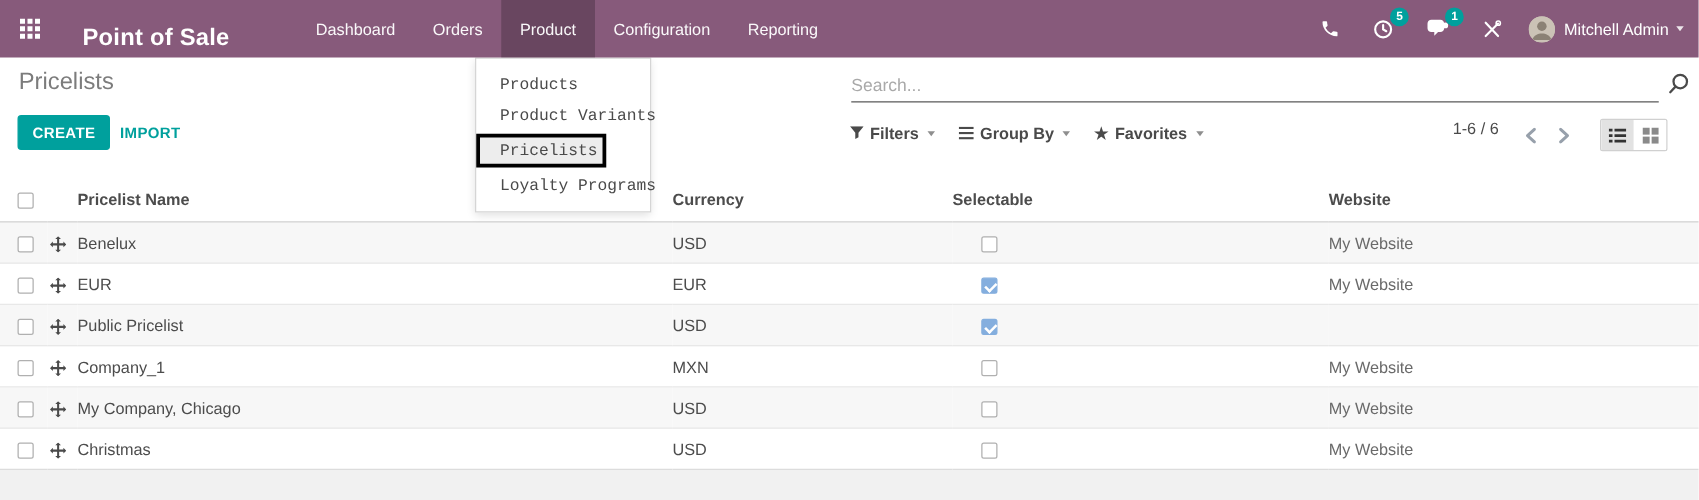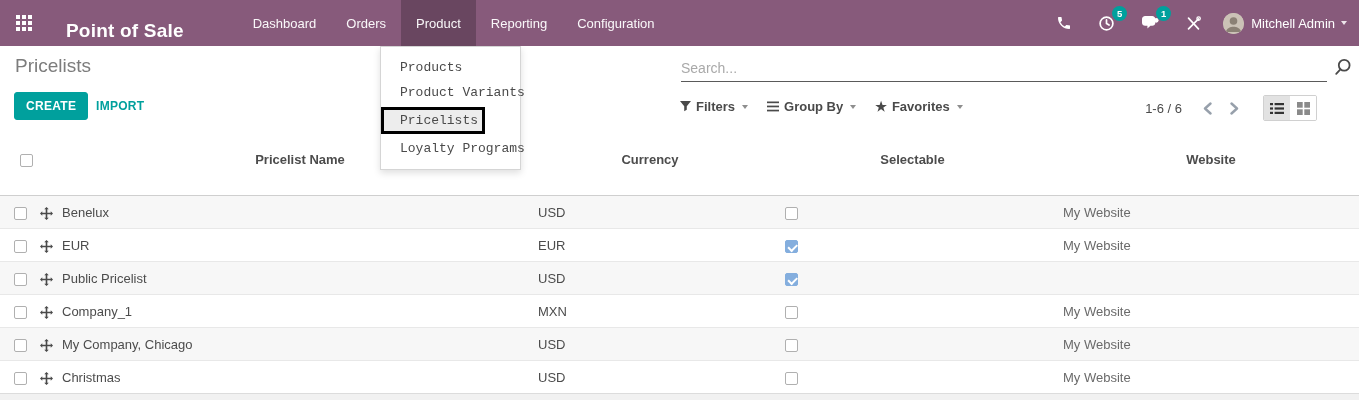--- a/index.html
+++ b/index.html
@@ -37,30 +37,30 @@
   .search-box { position:absolute; left:681px; top:12px; right:7px; display:flex; align-items:flex-start; }
   .search-input { flex:1; border:none; border-bottom:1px solid #5a5a5a; font-size:14px; padding:2px 0 5px; color:#444; outline:none; background:transparent; font-family:inherit; }
   .search-input::placeholder { color:#a9a9a9; }
   .search-icon { margin-left:7px; margin-bottom:1px; cursor:pointer; }
   .create-btn { position:absolute; left:14px; top:46px; background:var(--accent); color:#fff; border:1px solid var(--accent); font-size:12px; font-weight:bold; padding:6px 11px; border-radius:3px; letter-spacing:.3px; cursor:pointer; font-family:inherit; }
   .import-btn { position:absolute; left:96px; top:53px; color:var(--accent); font-size:12px; font-weight:bold; letter-spacing:.3px; cursor:pointer; }
   .filter-bar { position:absolute; left:680px; top:53px; display:flex; align-items:flex-start; gap:19px; font-size:13px; color:#4a4a4a; font-weight:bold; }
   .fdrop { display:flex; align-items:center; gap:5px; cursor:pointer; }
   .fdrop .caret { border-top-color:#7a7a7a; margin-left:2px; }
   .star-glyph { font-size:13px; line-height:1; }
-  .pager-bar { position:absolute; right:42px; top:49px; display:flex; align-items:center; }
+  .pager-bar { position:absolute; right:25px; top:49px; display:flex; }
   .pager-range { font-size:13px; color:#4a4a4a; margin-right:12px; }
   .pager-btn { padding:4px 9px; cursor:pointer; display:flex; align-items:center; }
   .switcher { display:flex; margin-left:15px; border:1px solid #d0d0d0; border-radius:2px; overflow:hidden; }
   .switch-btn { width:26px; height:24px; display:flex; align-items:center; justify-content:center; background:#fff; cursor:pointer; }
   .switch-btn.active { background:#e2e2e2; }
 
   
   table { width:100%; border-collapse:collapse; table-layout:fixed; font-size:13px; color:#4c4c4c; background:#fff; }
-  thead th { text-align:center; font-weight:bold; padding:12px 0 28px; border-bottom:1px solid #cfcfcf; }
+  thead th { text-align:left; font-weight:bold; padding:12px 0 10px; border-bottom:1px solid #cfcfcf; }
   tbody td { padding:8px 0; border-top:1px solid #e8e8e8; height:33px; vertical-align:middle; }
   tbody tr:first-child td { border-top:none; }
   tbody tr:last-child td { border-bottom:1px solid #dcdcdc; }
   tbody tr:nth-child(odd) { background:#f7f7f7; }
   .checkbox-cell { padding-left:14px; }
   .drag-cell { padding-left:2px; }
   .sel-cell { padding-left:23px; }
   .website-cell { color:#6a6a6a; }
   .cb { position:relative; width:13px; height:13px; border:1px solid #b0b0b0; background:#fff; border-radius:2px; display:inline-block; vertical-align:middle; cursor:pointer; }
   .cb.checked { background:var(--cb-blue); border-color:var(--cb-blue); }
@@ -84,22 +84,22 @@
         <span></span>
         <span></span>
         <span></span>
     </div>
   </div>
   <div class="brand">Point of Sale</div>
   <nav class="nav-menu">
     <div class="nav-item">Dashboard</div>
     <div class="nav-item">Orders</div>
     <div class="nav-item active">Product</div>
+    <div class="nav-item">Configuration</div>
     <div class="nav-item">Reporting</div>
-    <div class="nav-item">Configuration</div>
   </nav>
   <div class="nav-right">
     <div class="nav-icon-btn">
       <svg width="16" height="16" viewBox="0 0 24 24" fill="#fff">
           <path d="M6.62 10.79a15.05 15.05 0 0 0 6.59 6.59l2.2-2.2a1 1 0 0 1 1.01-.24 11.36 11.36 0 0 0 3.58.57 1 1 0 0 1 1 1V20a1 1 0 0 1-1 1A17 17 0 0 1 3 4a1 1 0 0 1 1-1h3.5a1 1 0 0 1 1 1c0 1.25.2 2.45.57 3.58a1 1 0 0 1-.24 1.01l-2.2 2.2z"></path>
         </svg>
     </div>
     <div class="nav-icon-btn">
       <svg width="17" height="17" viewBox="0 0 24 24" fill="none" stroke="#fff" stroke-width="2.4">
           <circle cx="12" cy="12" r="9"></circle>

